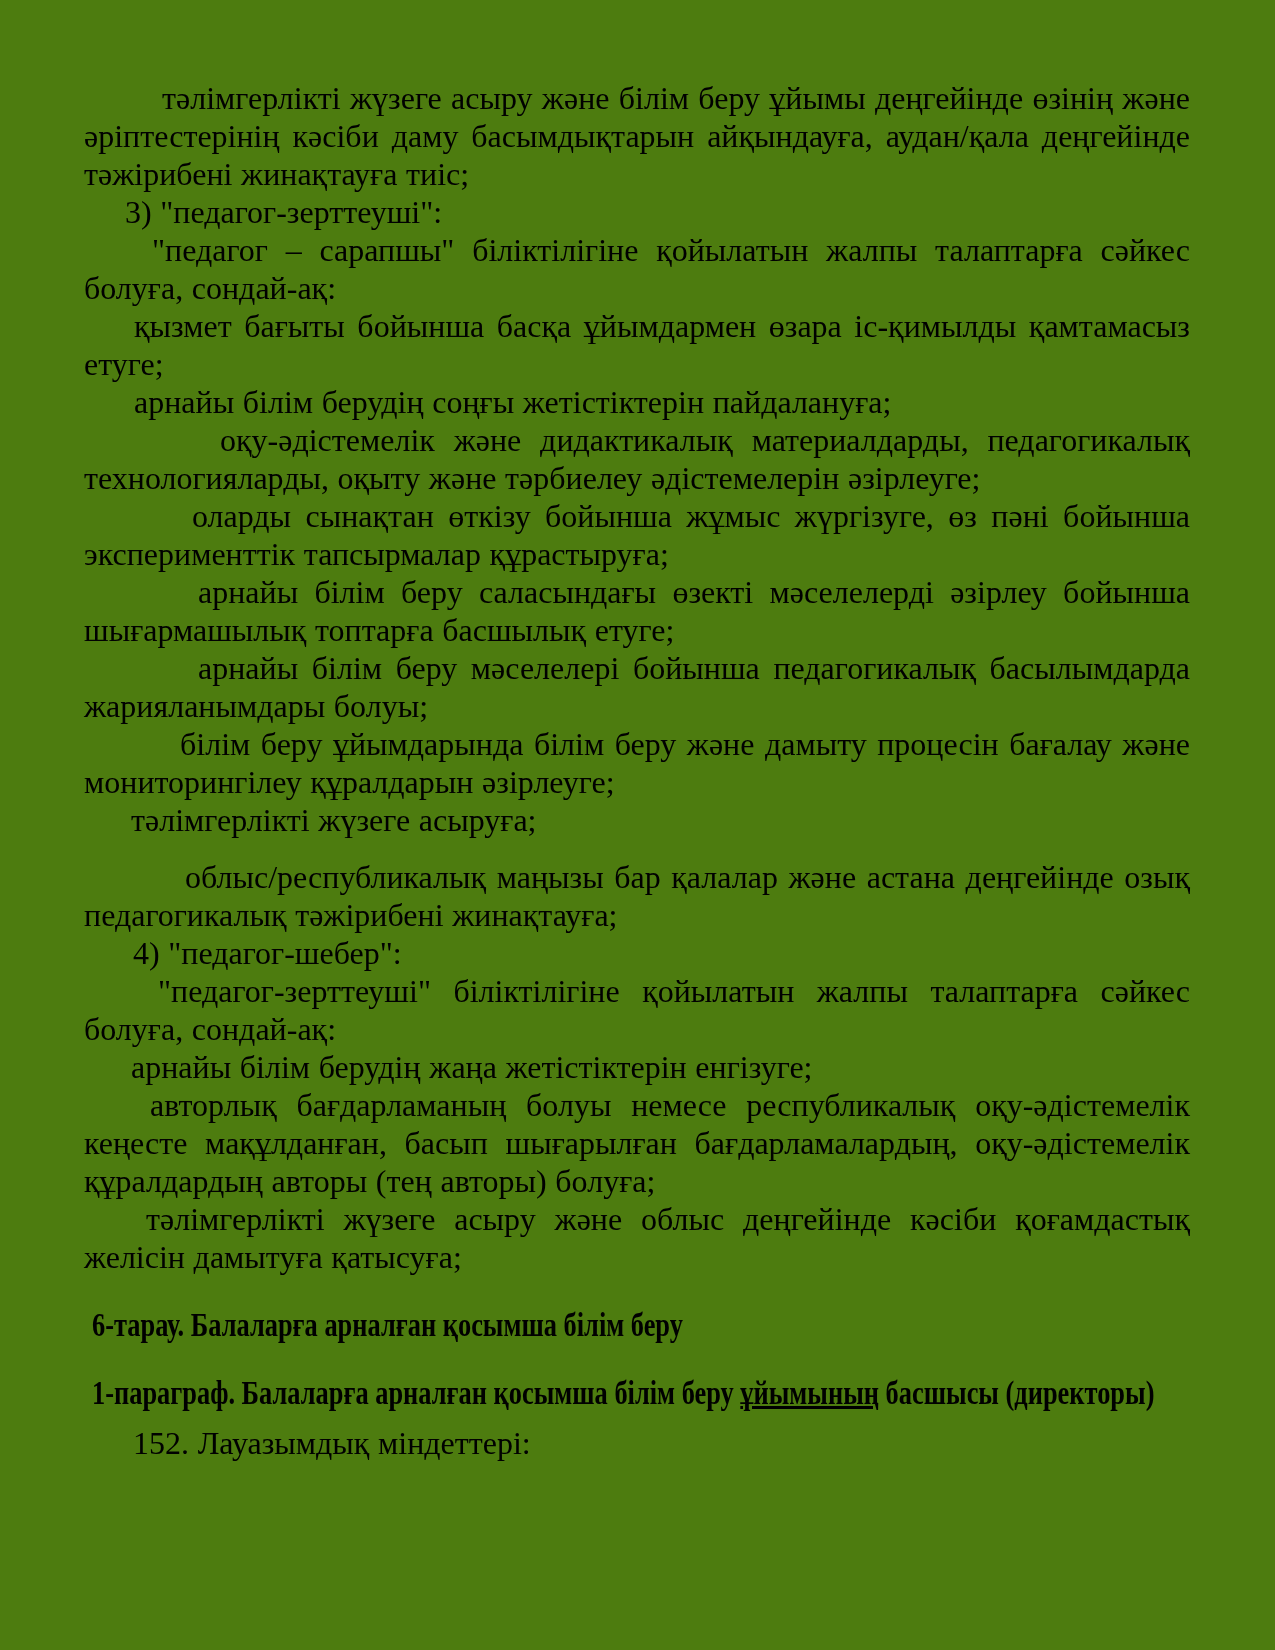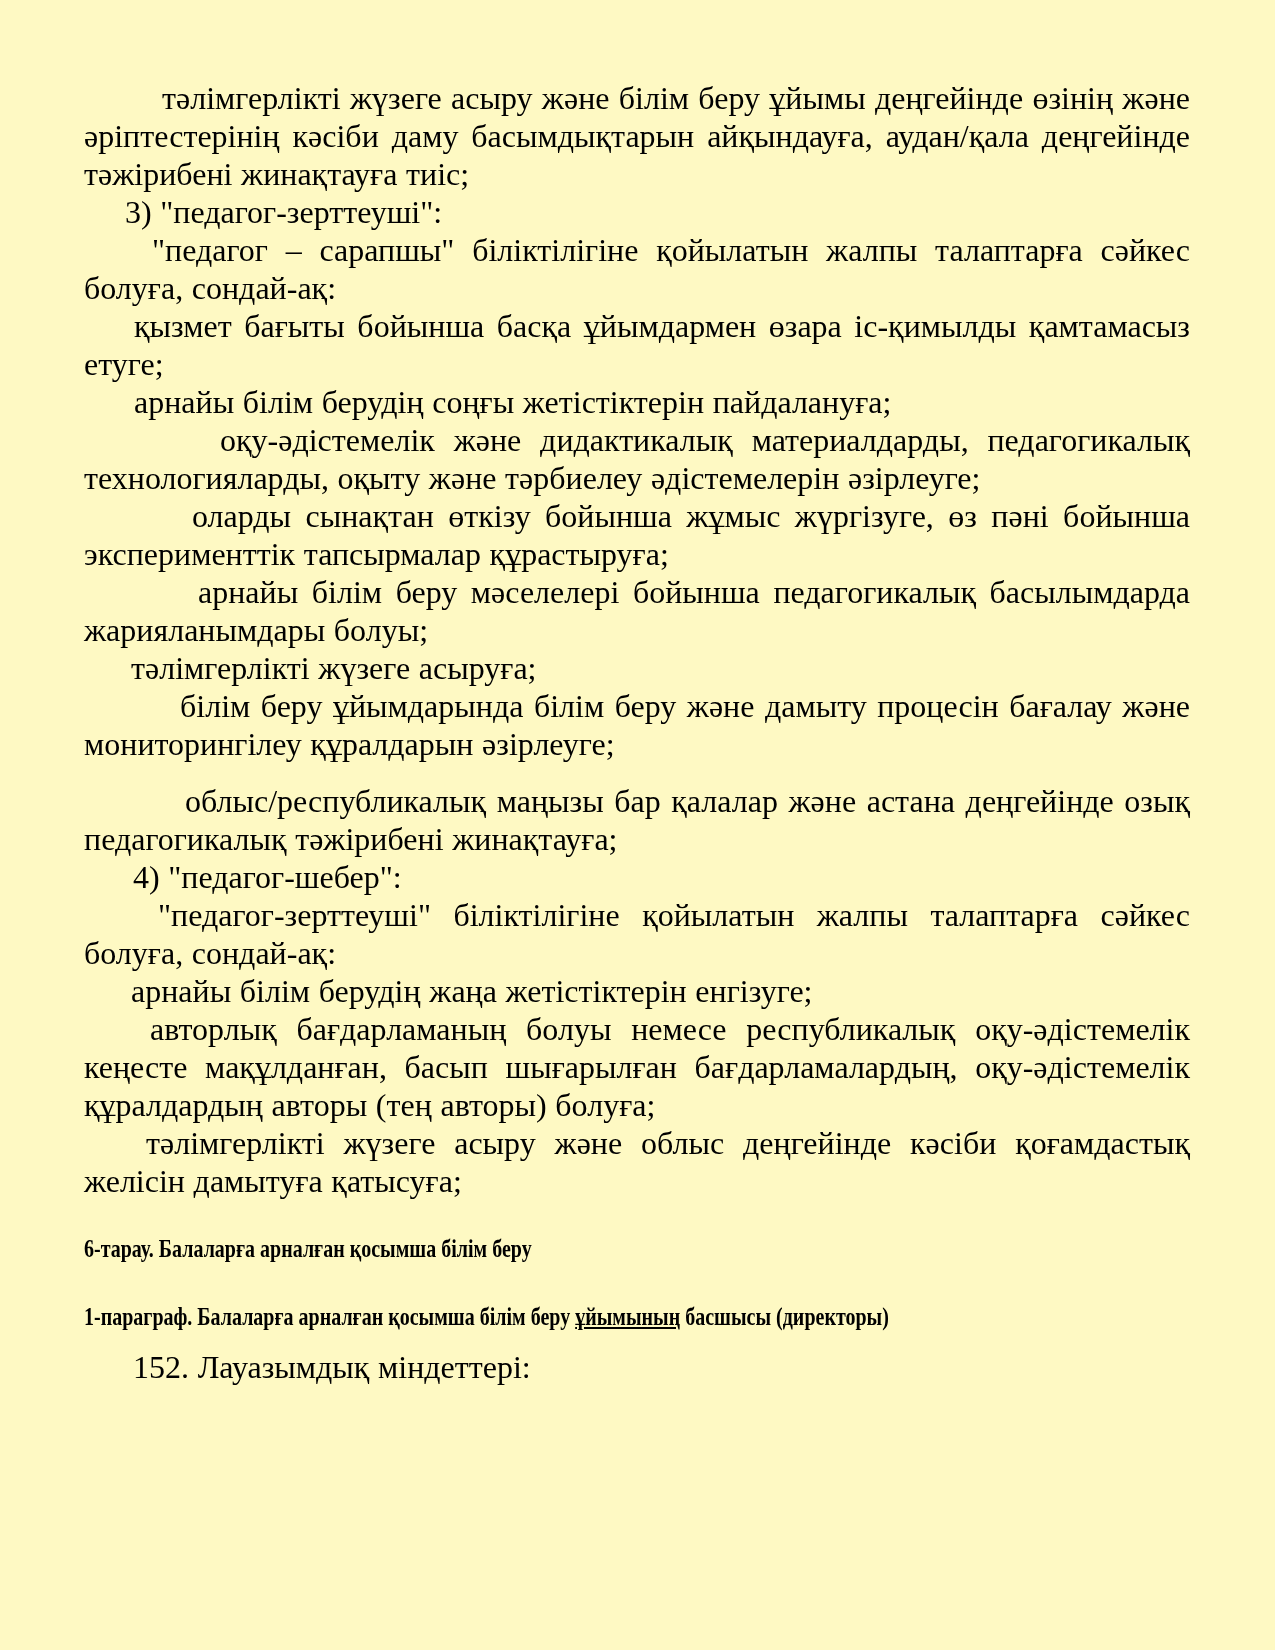--- a/index.html
+++ b/index.html
@@ -5,38 +5,38 @@
   html, body {
     margin: 0;
     padding: 0;
     background: #ffffff;
   }
   .page {
     position: relative;
     box-sizing: border-box;
     width: 1275px;
     height: 1650px;
-    background: #fef9c3;
+    background: #4d7c0f;
     padding: 79px 85px 0 84px;
     font-family: "Liberation Serif", "DejaVu Serif", serif;
     font-size: 32px;
     line-height: 38px;
     color: #000000;
     overflow: hidden;
   }
   .para {
     margin: 0;
     text-align: justify;
     text-align-last: left;
     word-spacing: 0.02em;
   }
   .heading {
-    margin: 0;
+    margin: 8px;
     font-weight: bold;
-    font-size: 25px;
+    font-size: 33px;
     line-height: 38px;
     white-space: nowrap;
   }
   .h-chapter { margin-top: 30px; }
   .h-section { margin-top: 30px; }
   .condense {
     display: inline-block;
     transform: scaleX(0.8);
     transform-origin: 0 50%;
     white-space: nowrap;
@@ -68,23 +68,24 @@
 
 <div class="page">
 
   <p class="para i78">тәлімгерлікті жүзеге асыру және білім беру ұйымы деңгейінде өзінің және әріптестерінің кәсіби даму басымдықтарын айқындауға, аудан/қала деңгейінде тәжірибені жинақтауға тиіс;</p>
   <p class="para i41">3) "педагог-зерттеуші":</p>
   <p class="para i68">"педагог – сарапшы" біліктілігіне қойылатын жалпы талаптарға сәйкес болуға, сондай-ақ:</p>
   <p class="para i50">қызмет бағыты бойынша басқа ұйымдармен өзара іс-қимылды қамтамасыз етуге;</p>
   <p class="para i50">арнайы білім берудің соңғы жетістіктерін пайдалануға;</p>
   <p class="para i136">оқу-әдістемелік және дидактикалық материалдарды, педагогикалық технологияларды, оқыту және тәрбиелеу әдістемелерін әзірлеуге;</p>
   <p class="para i108">оларды сынақтан өткізу бойынша жұмыс жүргізуге, өз пәні бойынша эксперименттік тапсырмалар құрастыруға;</p>
+  <p class="para i114">арнайы білім беру саласындағы өзекті мәселелерді әзірлеу бойынша шығармашылық топтарға басшылық етуге;</p>
   <p class="para i114">арнайы білім беру мәселелері бойынша педагогикалық басылымдарда жарияланымдары болуы;</p>
+  <p class="para i96">білім беру ұйымдарында білім беру және дамыту процесін бағалау және мониторингілеу құралдарын әзірлеуге;</p>
   <p class="para i47">тәлімгерлікті жүзеге асыруға;</p>
-  <p class="para i96">білім беру ұйымдарында білім беру және дамыту процесін бағалау және мониторингілеу құралдарын әзірлеуге;</p>
   <p class="para i101">облыс/республикалық маңызы бар қалалар және астана деңгейінде озық педагогикалық тәжірибені жинақтауға;</p>
   <p class="para i49">4) "педагог-шебер":</p>
   <p class="para i74">"педагог-зерттеуші" біліктілігіне қойылатын жалпы талаптарға сәйкес болуға, сондай-ақ:</p>
   <p class="para i47">арнайы білім берудің жаңа жетістіктерін енгізуге;</p>
   <p class="para i66">авторлық бағдарламаның болуы немесе республикалық оқу-әдістемелік кеңесте мақұлданған, басып шығарылған бағдарламалардың, оқу-әдістемелік құралдардың авторы (тең авторы) болуға;</p>
   <p class="para i62">тәлімгерлікті жүзеге асыру және облыс деңгейінде кәсіби қоғамдастық желісін дамытуға қатысуға;</p>
 
   <h1 class="heading h-chapter"><span class="condense">6-тарау. Балаларға арналған қосымша білім беру</span></h1>
 
   <h2 class="heading h-section"><span class="condense"><span>1-параграф. Балаларға арналған қосымша білім беру </span><span class="u">ұйымының</span><span> басшысы (директоры)</span></span></h2>

